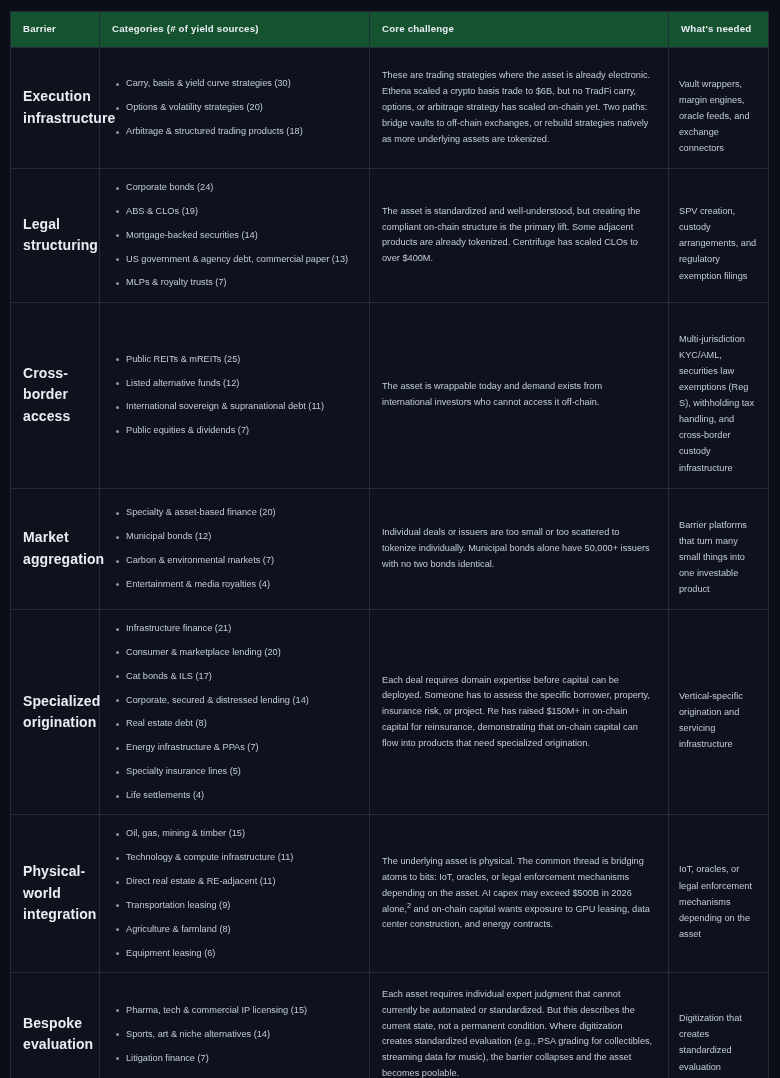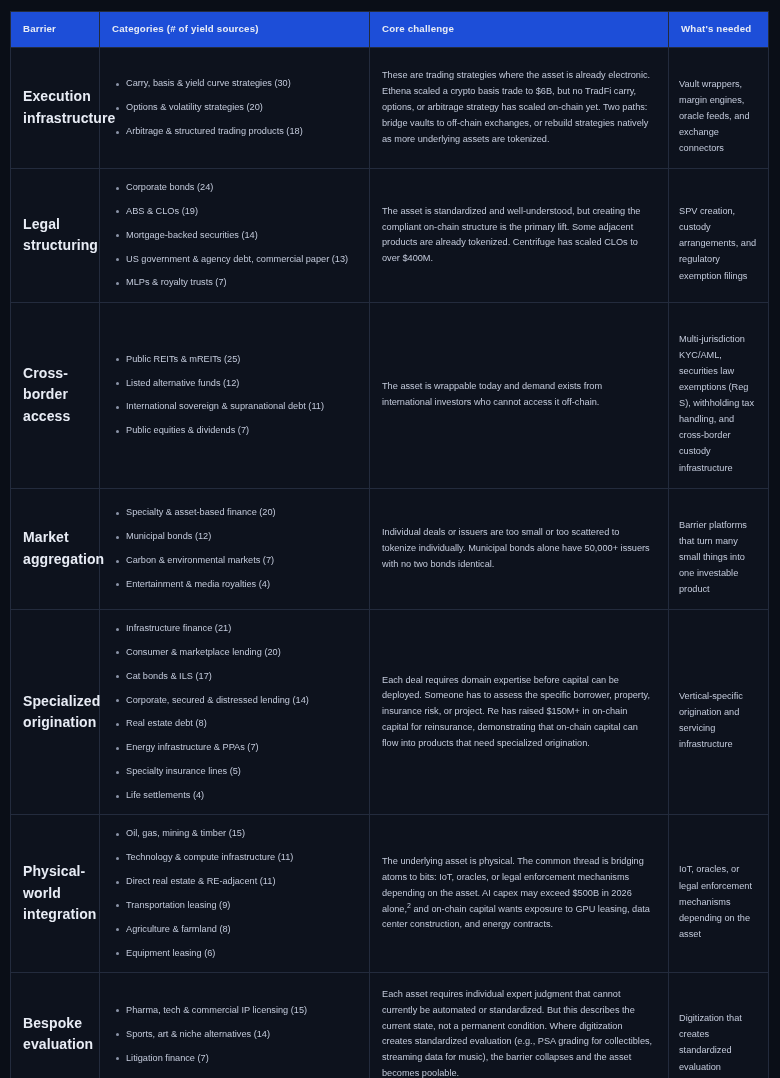--- a/index.html
+++ b/index.html
@@ -37,21 +37,21 @@
   thead th {
     text-align: left;
     vertical-align: middle;
     font-size: 9.7px;
     font-weight: bold;
     color: #e8ecf5;
     letter-spacing: 0.18px;
     padding: 11px 14px 11px 12px;
     border-right: 1px solid #232b3d;
     border-bottom: 1px solid #232b3d;
-    background: #1d4ed8;
+    background: #14532d;
     line-height: 1.3;
     white-space: nowrap;
   }
   thead th:last-child { border-right: none; }
 
   tbody td {
     border-right: 1px solid #232b3d;
     border-bottom: 1px solid #232b3d;
     padding: 14px 10px 14px 12px;
     vertical-align: middle;

